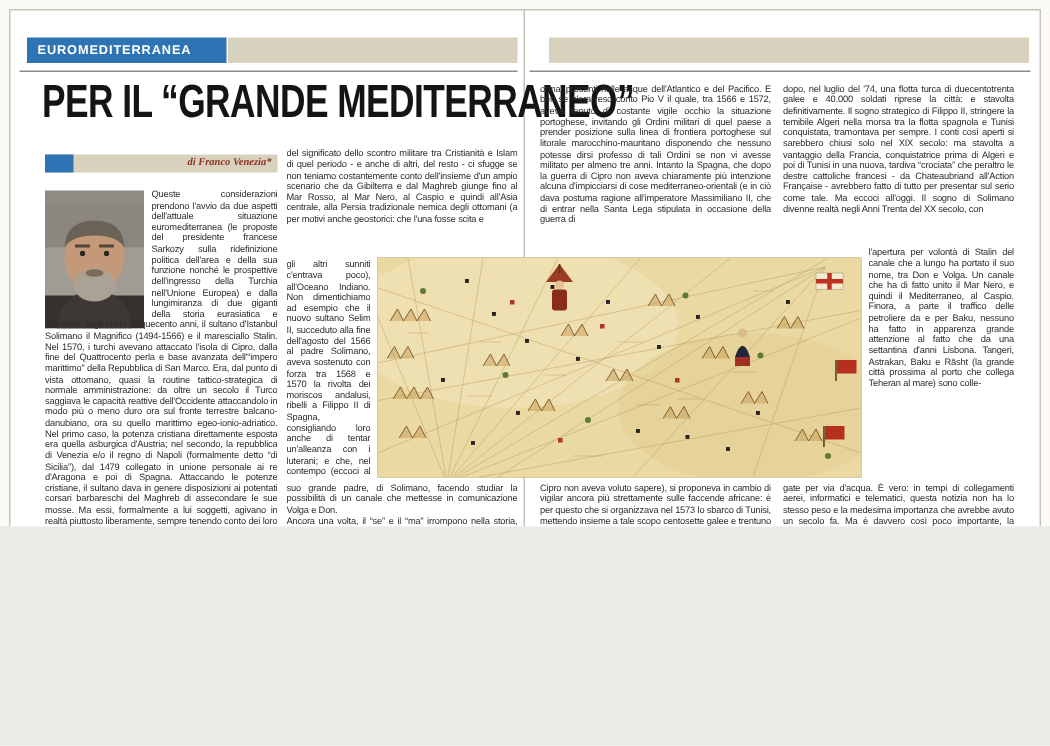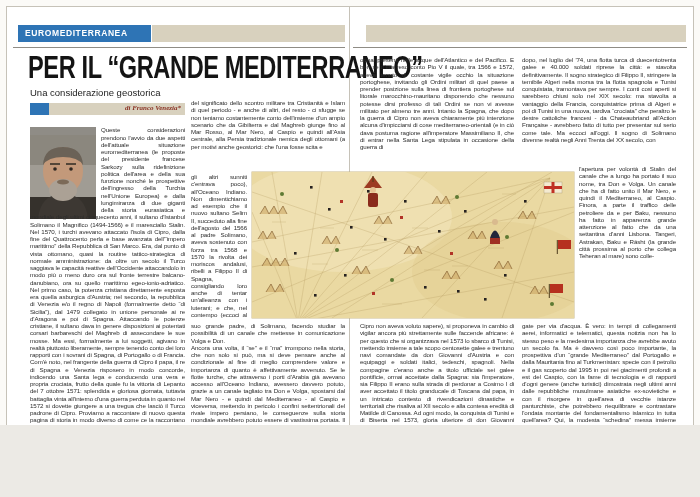--- a/index.html
+++ b/index.html
@@ -1,16 +1,16 @@
 <!DOCTYPE html>
 <html lang="it"><head>
 <meta charset="utf-8">
 <style>
   html,body{margin:0;padding:0;background:#eceae5;}
-  .sheet{position:relative;width:700px;height:425px;background:#fbfaf7;
+  .sheet{position:relative;width:700px;height:351px;background:#fbfaf7;
          font-family:"Liberation Sans",sans-serif;overflow:hidden;}
   .page-frame{position:absolute;left:6px;top:6px;width:686px;height:455px;
               background:#ffffff;border:1px solid #c6c2b8;}
   .gutter{position:absolute;left:349px;top:6px;width:1px;height:456px;background:#c6c2b8;}
 
   
   .section-bar{position:absolute;left:18px;top:25px;width:133px;height:17px;
                background:#2e74b5;color:#fff;font-size:8.5px;font-weight:bold;
                letter-spacing:.6px;line-height:17px;padding-left:7px;box-sizing:border-box;}
   .tanbar{position:absolute;top:25px;height:17px;background:#d8d1be;}
@@ -71,21 +71,20 @@
 
   <div class="section-bar">
     <span>EUROMEDITERRANEA</span>
   </div>
   <div class="tanbar tan-left"></div>
   <div class="tanbar tan-right"></div>
   <div class="hrule rule-left"></div>
   <div class="hrule rule-right"></div>
 
   <div class="title">PER IL “GRANDE MEDITERRANEO”</div>
-  <div class="subtitle">Una considerazione geostorica</div>
   <div class="byline-bar">
     <div class="byline-sq"></div>
     <div class="byline-txt">di Franco Venezia*</div>
   </div>
 
   <div class="btxt c1">
     <div class="photo">
       <svg width="66" height="84" viewBox="0 0 66 84">
         <rect width="66" height="84" fill="#a09c94"></rect>
         <rect width="66" height="30" fill="#8b877e"></rect>

